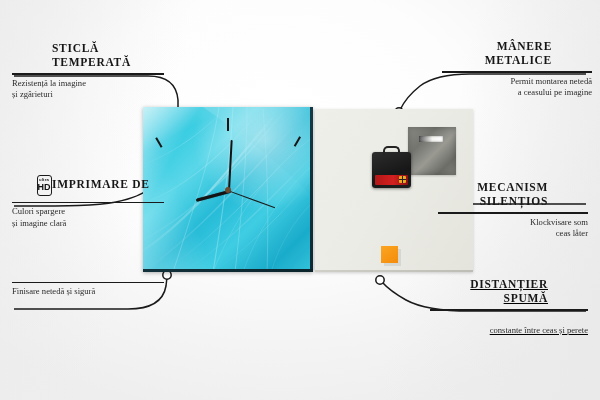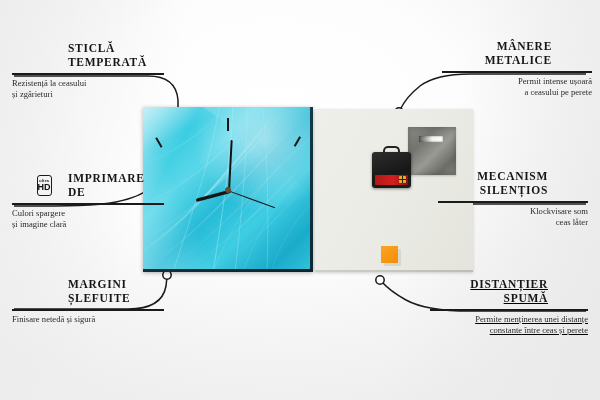--- a/index.html
+++ b/index.html
@@ -86,33 +86,33 @@
   .mech .batt .plus:before{content:""; position:absolute; left:3px; top:0; width:1px; height:7px; background:#222;}
   .mech .batt .plus:after{content:""; position:absolute; left:0; top:3px; width:7px; height:1px; background:#222;}
   .foam{ position:absolute; left:66px; top:137px; width:17px; height:17px;
     background:linear-gradient(145deg,#fba521,#f48c0a); box-shadow:3px 3px 0 rgba(200,200,195,.55); }
 
   
   .callout{ position:absolute; }
   .callout .head{ display:flex; align-items:center; gap:8px; }
   .callout.right .head{ justify-content:flex-end; }
   .ttl{ font-size:11.5px; font-weight:bold; letter-spacing:.7px; color:#161616; line-height:1.18;
-        text-transform:uppercase;margin-left:16px; }
+        text-transform:uppercase; }
   .callout.right .ttl{ text-align:right; }
   .rule{ height:1.4px; background:#1a1a1a; margin-top:4px; }
   .sub{ font-size:8.6px; color:#2b2b2b; line-height:1.34; margin-top:3px; }
   .callout.right .sub{ text-align:right; }
   .ico{ width:26px; height:26px; flex:0 0 26px; display:flex; align-items:center; justify-content:center;padding-left:32px; }
   .ico svg{ display:block; }
 
   #c1{ left:12px; top:42px;  width:152px; }
   #c2{ left:12px; top:172px; width:152px; }
   #c3{ left:12px; top:278px; width:152px; }
   #c4{ left:442px; top:40px;  width:150px; }
-  #c5{ left:438px; top:170px; width:150px; }
+  #c5{ left:438px; top:181px; width:150px; }
   #c6{ left:430px; top:278px; width:158px;text-decoration:underline; }
 
   .hd-badge{ border:1.6px solid #1a1a1a; border-radius:3px; width:26px; height:21px;
     display:flex; flex-direction:column; align-items:center; justify-content:center; line-height:1; }
   .hd-badge .u{ font-size:4.2px; font-weight:bold; letter-spacing:.2px; color:#1a1a1a;
                 font-family:"Liberation Sans",sans-serif; }
   .hd-badge .h{ font-size:9px; font-weight:bold; color:#111; font-family:"Liberation Sans",sans-serif; }
 </style>
 </head>
 <body>
@@ -217,21 +217,21 @@
           </g>
         </svg>
       </span>
       <span class="ttl">
         <span>STICLĂ</span><br>
         <span>TEMPERATĂ</span>
       </span>
     </div>
     <div class="rule"></div>
     <div class="sub">
-      <span>Rezistență la ceasului</span><br>
+      <span>Rezistență la imagine</span><br>
       <span>și zgârieturi</span>
     </div>
   </div>
 
   <div class="callout left" id="c2">
     <div class="head">
       <span class="ico">
         <span class="hd-badge">
           <span class="u">ultra</span>
           <span class="h">HD</span>
@@ -242,37 +242,20 @@
       </span>
     </div>
     <div class="rule"></div>
     <div class="sub">
       <span>Culori spargere</span><br>
       <span>și imagine clară</span>
     </div>
   </div>
 
   <div class="callout left" id="c3">
-    <div class="head">
-      <span class="ico">
-        <svg width="22" height="22" viewBox="0 0 22 22">
-          <g stroke="#1a1a1a" stroke-width="1.5" stroke-linecap="round">
-            <line x1="3" y1="2" x2="3" y2="19"></line>
-            <line x1="3" y1="2" x2="19" y2="19"></line>
-            <line x1="3" y1="6" x2="16" y2="19"></line>
-            <line x1="3" y1="10" x2="12" y2="19"></line>
-            <line x1="3" y1="14" x2="8" y2="19"></line>
-          </g>
-        </svg>
-      </span>
-      <span class="ttl">
-        <span>MARGINI</span><br>
-        <span>ȘLEFUITE</span>
-      </span>
-    </div>
     <div class="rule"></div>
     <div class="sub">
       <span>Finisare netedă și sigură</span>
     </div>
   </div>
 
   <div class="callout right" id="c4">
     <div class="head">
       <span class="ttl">
         <span>MÂNERE</span><br>
@@ -284,22 +267,22 @@
             <path d="M13,1.5 L9.5,5.5 L16.5,5.5 Z"></path>
             <rect x="4" y="5.5" width="18" height="15"></rect>
             <path d="M5.5,18.5 L10.5,12 L14,16 L17,12.5 L20.5,18.5 Z" fill="#1a1a1a" stroke="none" opacity=".85"></path>
             <circle cx="16.5" cy="10" r="1.9"></circle>
           </g>
         </svg>
       </span>
     </div>
     <div class="rule"></div>
     <div class="sub">
-      <span>Permit intense ușoară</span><br>
-      <span>a ceasului pe perete</span>
+      <span>Permit montarea netedă</span><br>
+      <span>a ceasului pe imagine</span>
     </div>
   </div>
 
   <div class="callout right" id="c5">
     <div class="head">
       <span class="ttl">
         <span>MECANISM</span><br>
         <span>SILENȚIOS</span>
       </span>
       <span class="ico">
@@ -330,18 +313,18 @@
           <g fill="none" stroke="#1a1a1a" stroke-width="1.5" stroke-linejoin="round">
             <path d="M10,2 L16,2 L16,9 L20,9 L13,16 L6,9 L10,9 Z" fill="#1a1a1a" stroke="#1a1a1a"></path>
             <path d="M13,16.5 L22.5,20 L13,23.5 L3.5,20 Z"></path>
             <path d="M3.5,20 L3.5,22 L13,25.5 L22.5,22 L22.5,20"></path>
           </g>
         </svg>
       </span>
     </div>
     <div class="rule"></div>
     <div class="sub">
-      <span>Permite menținerea unei distanțe</span><br>
+      <br>
       <span>constante între ceas și perete</span>
     </div>
   </div>
 
 </div>
 
 </body></html>

